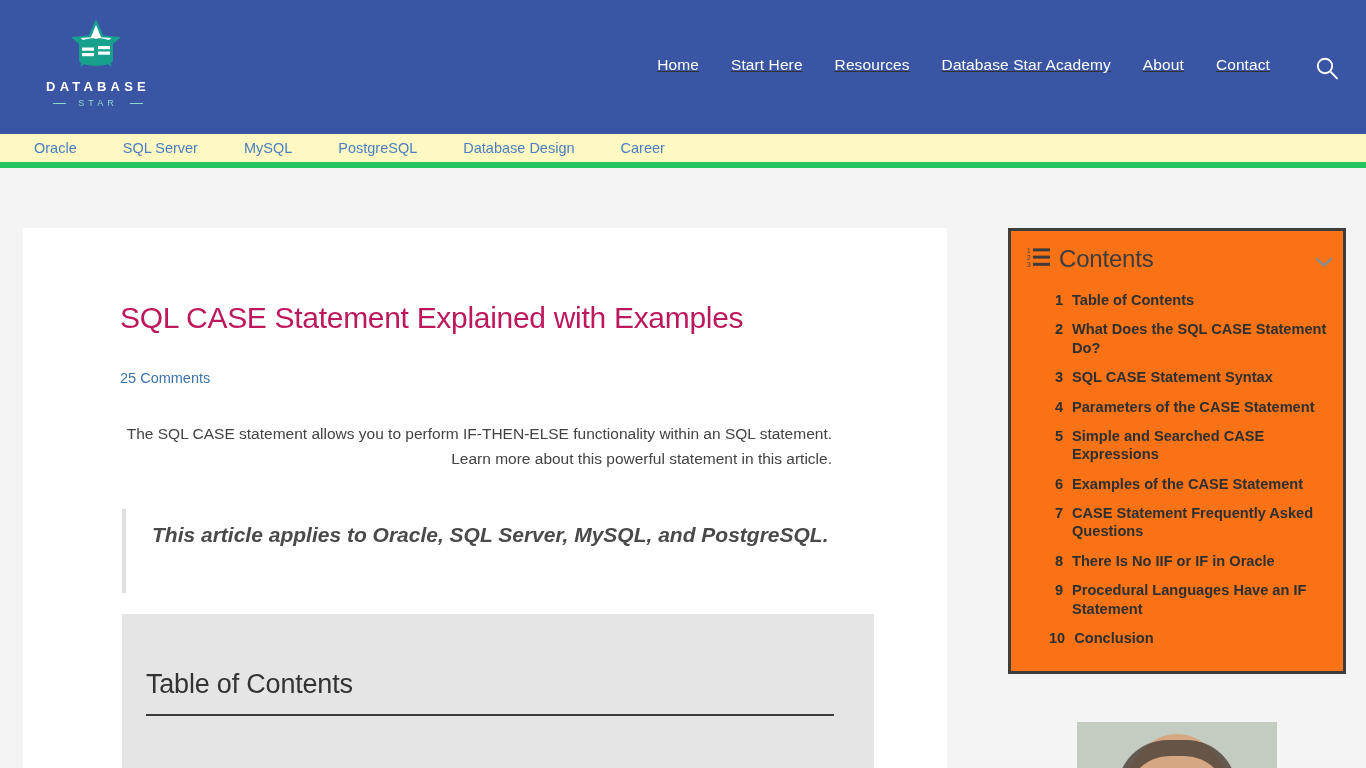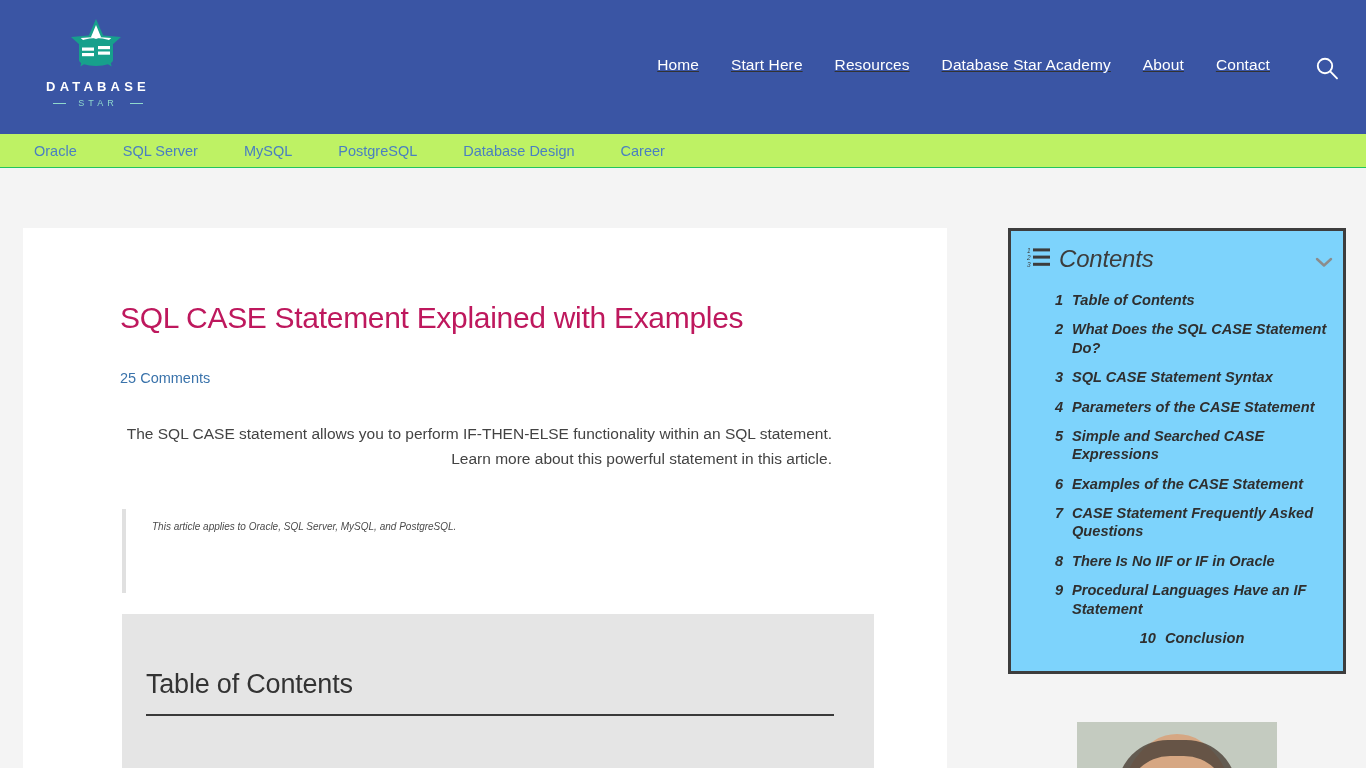--- a/index.html
+++ b/index.html
@@ -98,22 +98,22 @@
     align-items: center;
     justify-content: center;
     cursor: pointer;
     background: transparent;
     border: none;
   }
 
   
   .sub-nav {
     height: 34px;
-    background: #bef264;
-    border-bottom: 1px solid #22c55e;
+    background: #fef9c3;
+    border-bottom: 6px solid #22c55e;
     display: flex;
     align-items: center;
     padding-left: 34px;
     gap: 0;
   }
   .sub-nav a {
     color: #4a7fc1;
     font-size: 14.5px;
     text-decoration: none;
     margin-right: 46px;
@@ -171,23 +171,24 @@
 
   .blockquote {
     margin-top: 38px;
     margin-left: 2px;
     border-left: 4px solid #e0e0e0;
     padding: 10px 0 32px 26px;
     height: 84px;
   }
   .blockquote p {
     font-style: italic;
-    font-size: 10px;
+    font-size: 21px;
     color: #4a4a4a;
     line-height: 1.5;
+    font-weight: bold;
   }
 
   .toc-box {
     margin-top: 21px;
     margin-left: 2px;
     background: #e5e5e5;
     padding: 55px 40px 40px 24px;
     height: 200px;
   }
   .toc-box h2 {
@@ -202,24 +203,23 @@
   
   .sidebar {
     position: absolute;
     left: 1008px;
     top: 60px;
     width: 338px;
   }
 
   .toc-widget {
     border: 3px solid #3d3d3d;
-    background: #7dd3fc;
+    background: #f97316;
     padding: 14px 8px 16px 16px;
     position: relative;
-    font-style: italic;
   }
 
   .toc-widget-head {
     display: flex;
     align-items: center;
     gap: 8px;
     position: relative;
     padding-right: 30px;
   }
   .toc-widget-title {
@@ -248,21 +248,21 @@
   .toc-list li {
     display: flex;
     gap: 9px;
     margin-bottom: 11px;
     font-size: 14.6px;
     line-height: 1.26;
     font-weight: bold;
     color: #2f2f2f;
     align-items: flex-start;
   }
-  .toc-list li:last-child { margin-bottom: 8px; justify-content: center; }
+  .toc-list li:last-child { margin-bottom: 8px; }
   .toc-num {
     font-weight: bold;
     color: #2f2f2f;
     min-width: 14px;
     text-align: right;
     flex-shrink: 0;
   }
   .toc-label {
     cursor: pointer;
     max-width: 266px;

